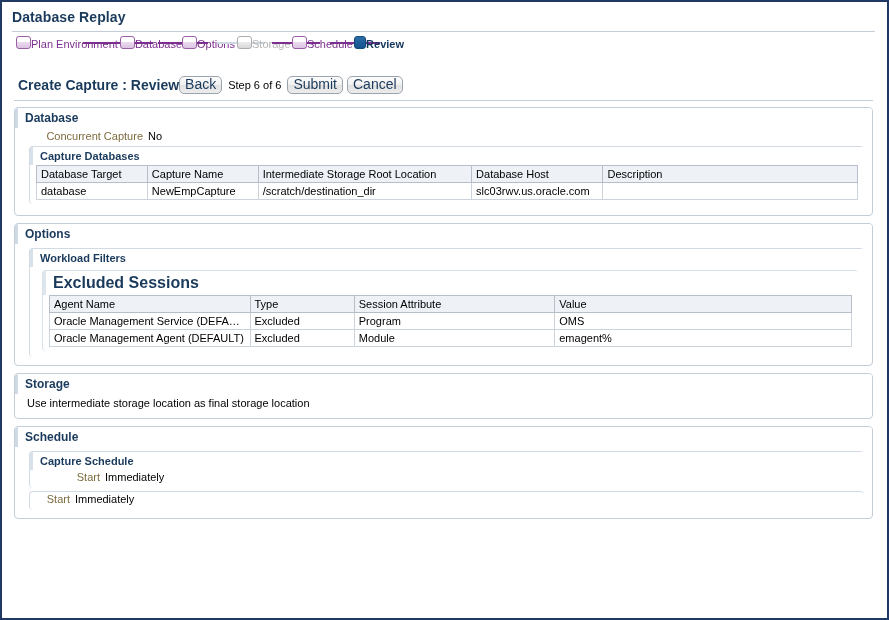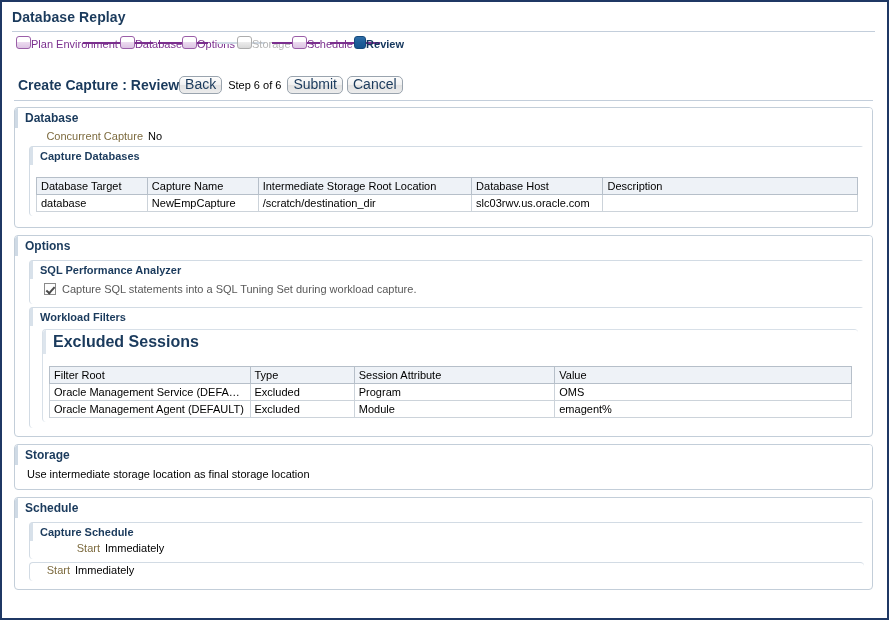--- a/index.html
+++ b/index.html
@@ -223,21 +223,20 @@
   }
   .lv-label.w-narrow { width: 64px; }
   .lv-label.w-wide { width: 120px; }
 
   
   table.grid {
     border-collapse: collapse;
     width: 100%;
     font-size: 11px;
     table-layout: fixed;
-    margin-top: 12px;
   }
   table.grid th {
     background: #eef2f7;
     border: 1px solid #b6bfc9;
     text-align: left;
     font-weight: normal;
     color: #000000;
     padding: 2px 4px;
     white-space: nowrap;
     overflow: hidden;
@@ -406,31 +405,20 @@
 
       </div>
     </div>
 
     <div class="panel">
       <div class="panel-header">
         <span class="panel-title">Options</span>
       </div>
       <div class="panel-body" style="padding-bottom:4px">
 
-        <div class="panel panel-2" style="margin-bottom:2px">
-          <div class="panel-header">
-            <span class="panel-title">SQL Performance Analyzer</span>
-          </div>
-          <div class="panel-body">
-            <div class="cb-row">
-              <span class="cb-box checked"></span>
-              <span class="cb-label">Capture SQL statements into a SQL Tuning Set during workload capture.</span>
-            </div>
-          </div>
-        </div>
 
         <div class="panel panel-2">
           <div class="panel-header">
             <span class="panel-title">Workload Filters</span>
           </div>
           <div class="panel-body">
 
             <div class="panel panel-3">
               <div class="panel-header">
                 <span class="panel-title">Excluded Sessions</span>
@@ -438,21 +426,21 @@
               <div class="panel-body">
                 <table class="grid">
                   <colgroup>
                     <col style="width:25%">
                         <col style="width:13%">
                         <col style="width:25%">
                         <col style="width:37%">
                   </colgroup>
                   <thead>
                     <tr>
-                      <th>Filter Root</th>
+                      <th>Agent Name</th>
                       <th>Type</th>
                       <th>Session Attribute</th>
                       <th>Value</th>
                     </tr>
                   </thead>
                   <tbody>
                     <tr>
                       <td>Oracle Management Service (DEFAULT)</td>
                       <td>Excluded</td>
                       <td>Program</td>

